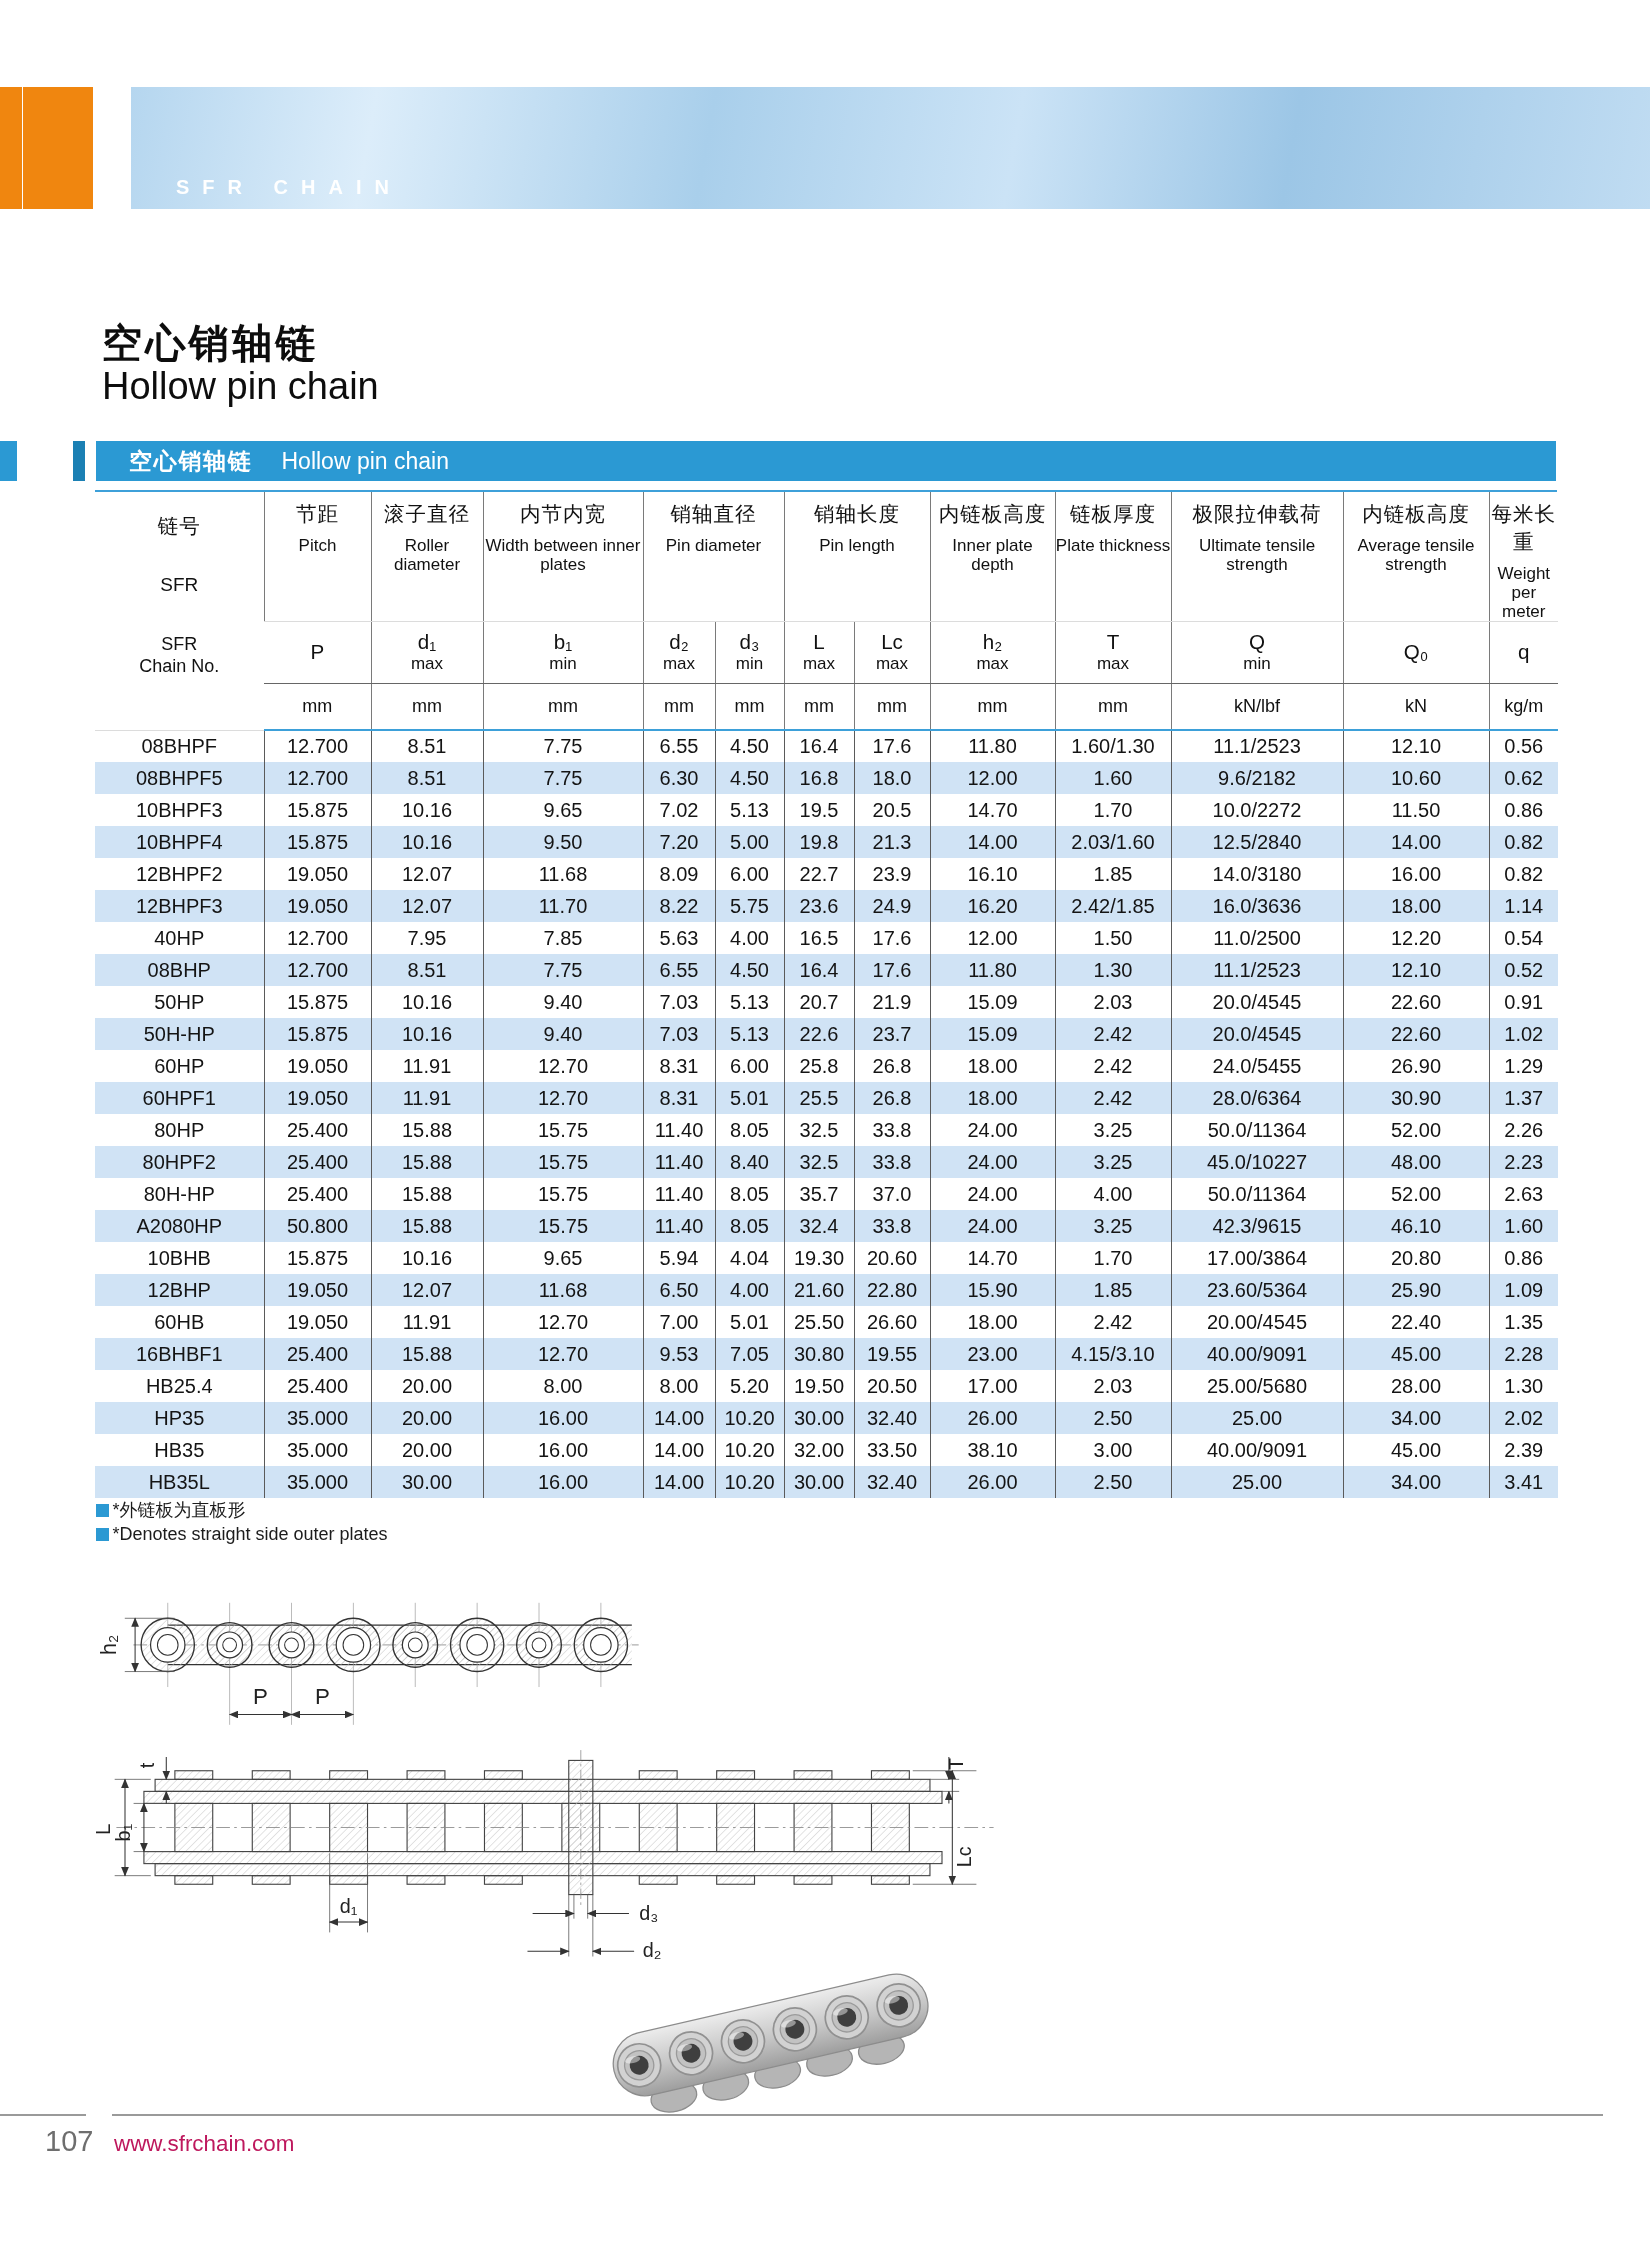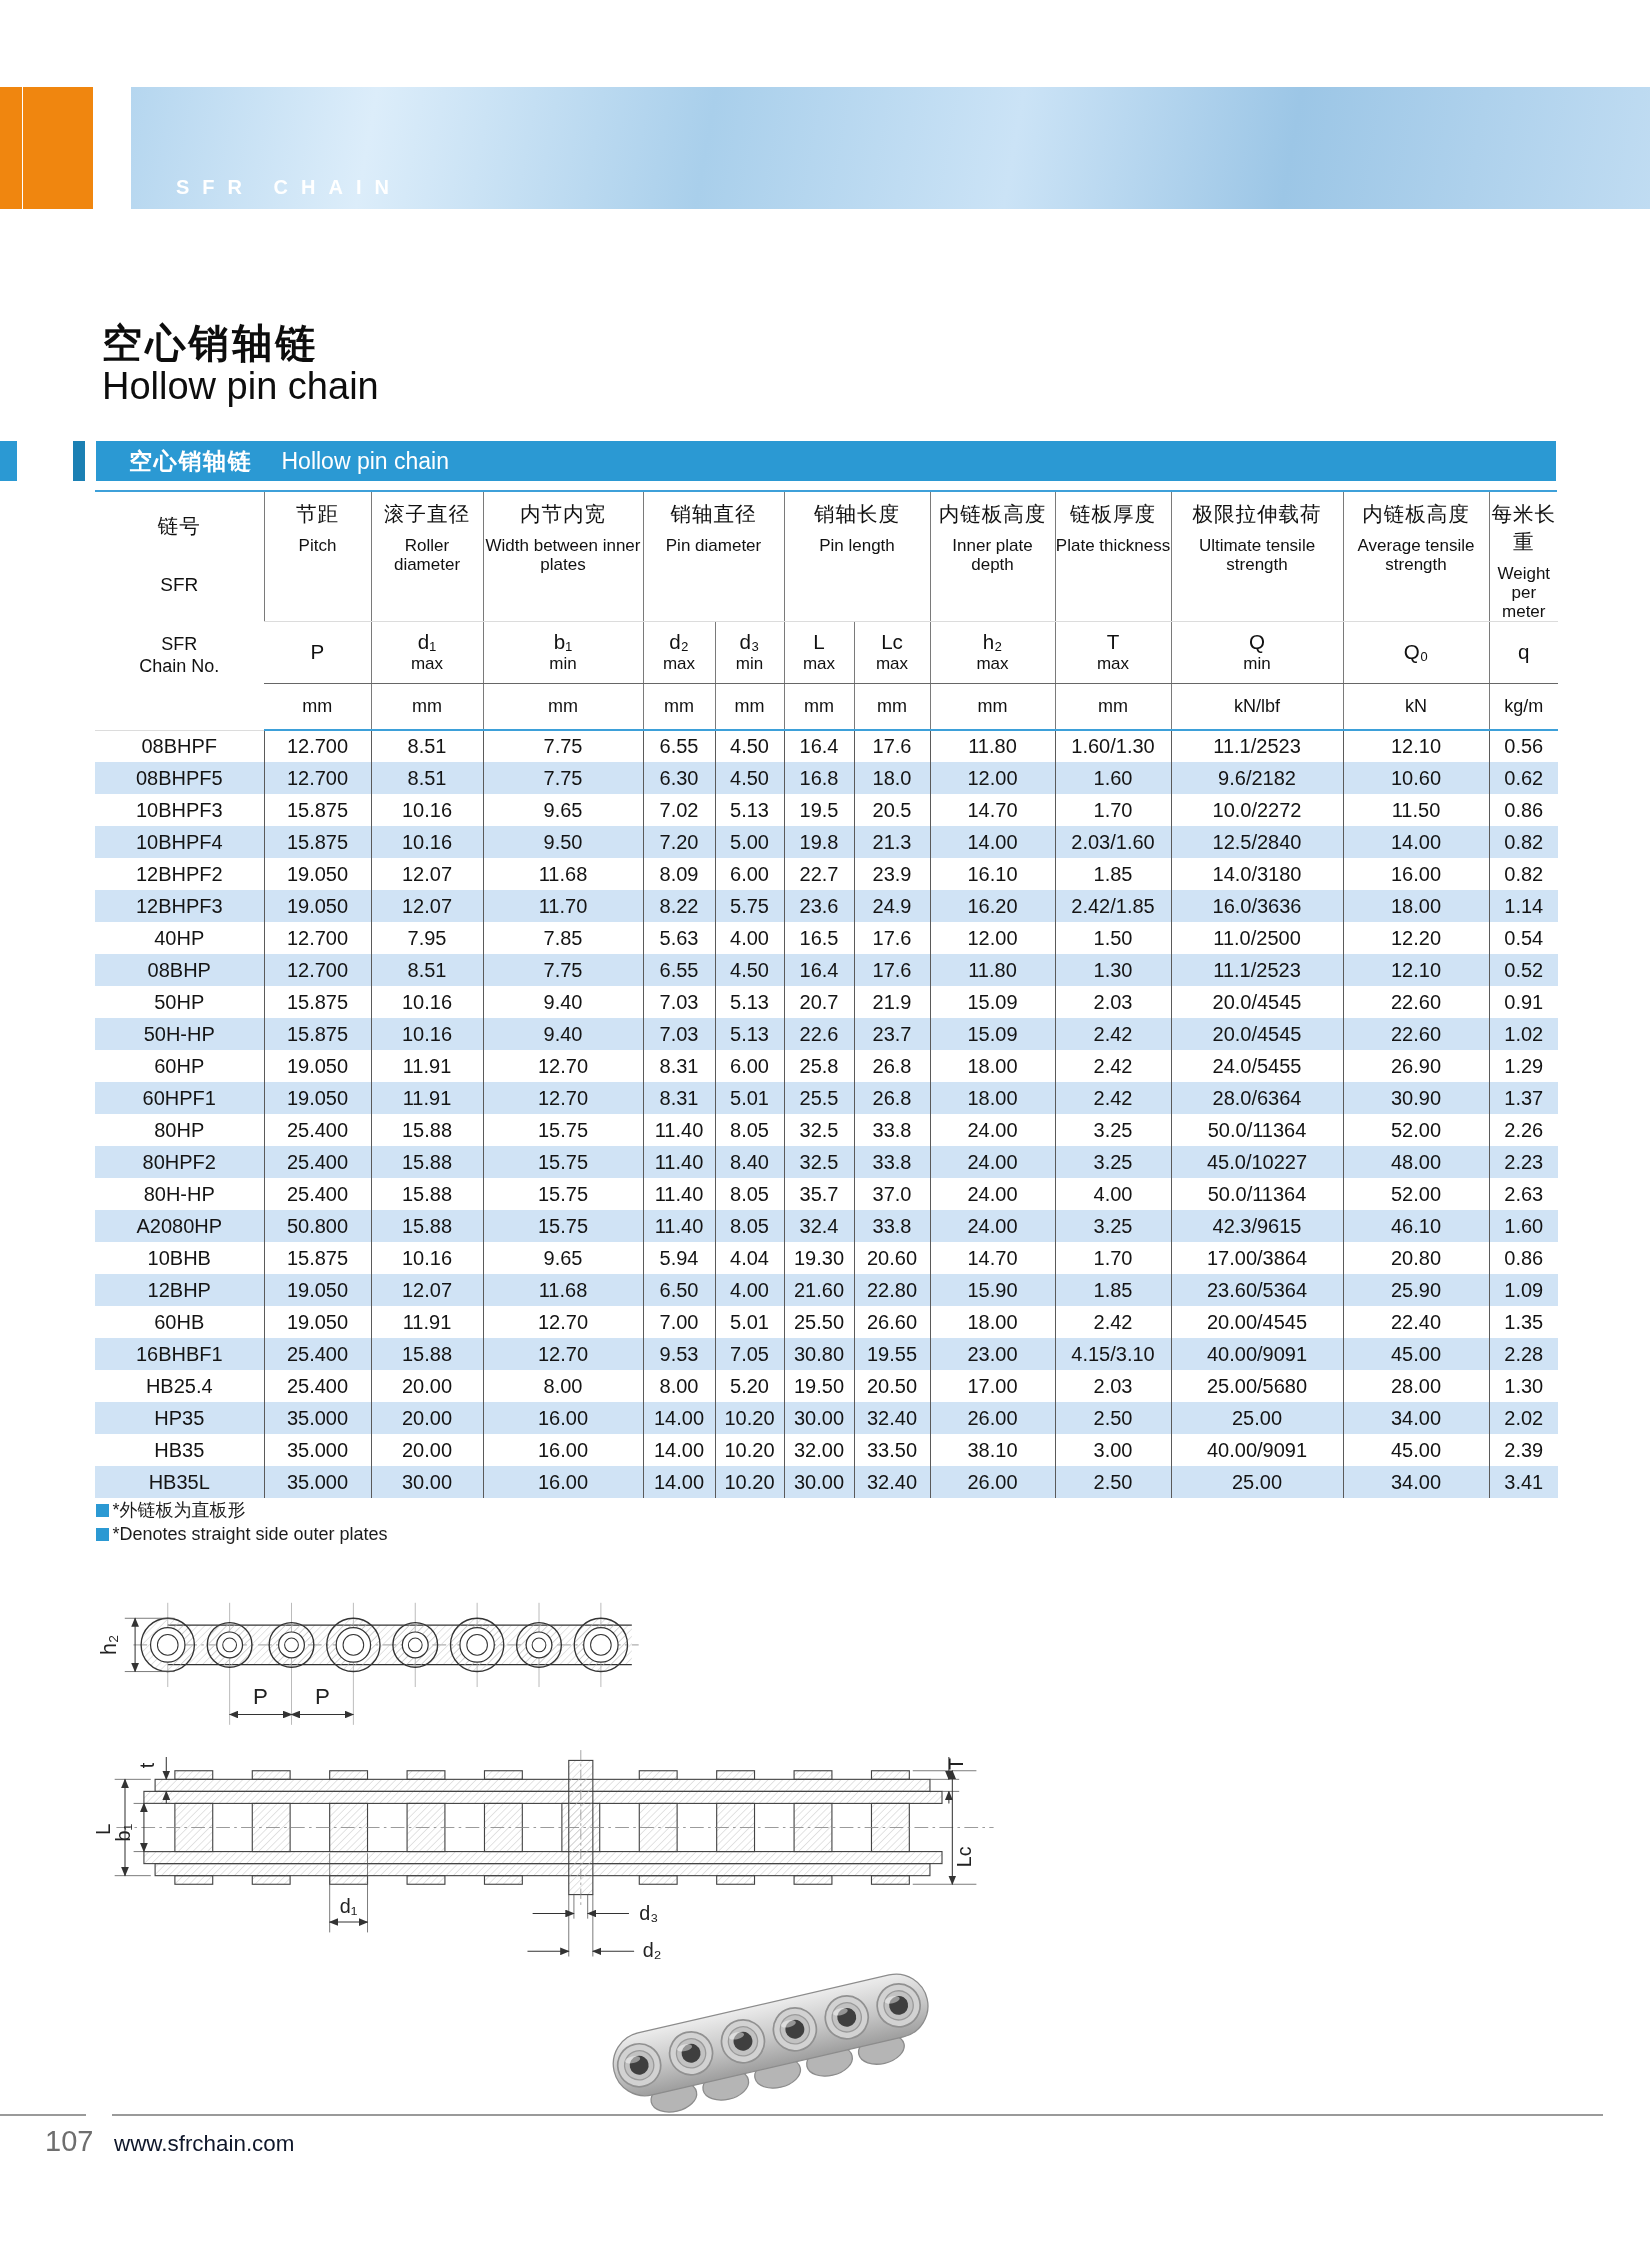--- a/index.html
+++ b/index.html
@@ -65,21 +65,21 @@
   
   #diag-top { left:99px; top:1563px; }
   #diag-side { left:82px; top:1750px; }
   #chain-photo { left:606px; top:1953px; }
   svg text { font-family:"Liberation Sans","DejaVu Sans",sans-serif; fill:#222; }
 
   
   #footer-rule-left { left:0; top:2114px; width:86px; height:1.7px; background:#9a9a9a; }
   #footer-rule-right { left:112px; top:2114px; width:1491px; height:1.7px; background:#9a9a9a; }
   #footer-page { left:45px; top:2125px; font-size:29px; color:#6e6e6e; }
-  #footer-site { left:114px; top:2131px; font-size:22.4px; color:#0f172a; }
+  #footer-site { left:114px; top:2131px; font-size:22.4px; color:#be185d; }
 </style>
 </head>
 <body>
 
 <div class="abs" id="orange-a"></div>
 <div class="abs" id="orange-b"></div>
 <div class="abs" id="top-banner">
   <div id="brand-tagline">SFR CHAIN</div>
 </div>
 

